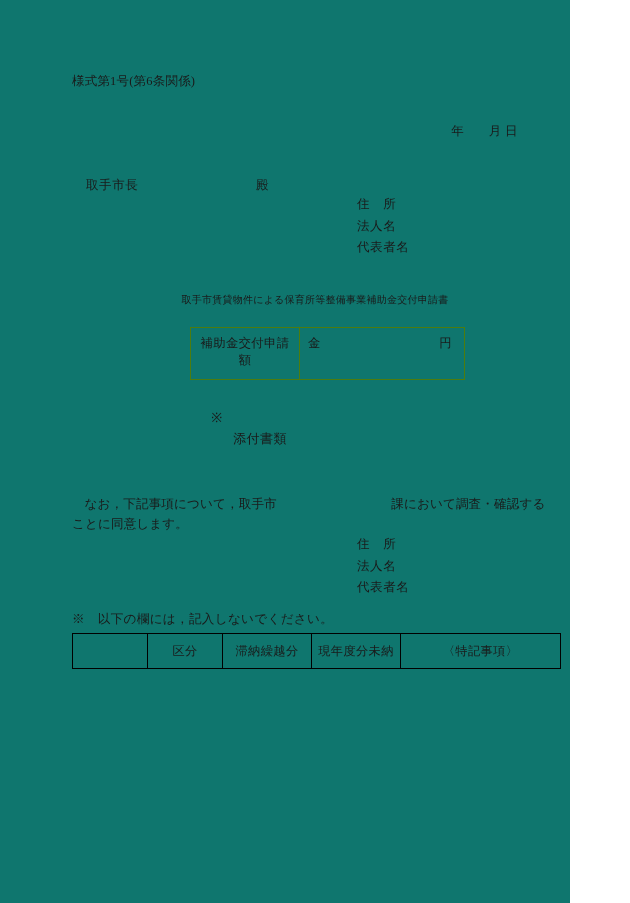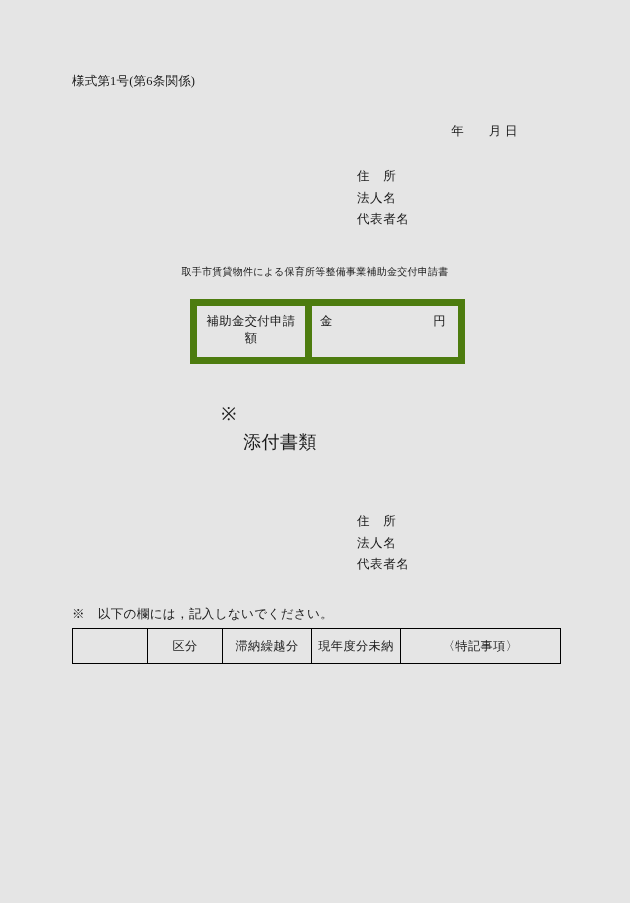--- a/index.html
+++ b/index.html
@@ -6,23 +6,23 @@
     margin: 0;
     padding: 0;
     background: #ffffff;
   }
   body {
     font-family: "Liberation Serif", "DejaVu Serif", serif;
     color: #1a1a1a;
   }
   .page {
     position: relative;
-    width: 630px;
+    width: 570px;
     height: 903px;
-    background: #e5e5e5;
+    background: #0f766e;
     overflow: hidden;
     box-sizing: border-box;
   }
   .doc {
     position: absolute;
     left: 72px;
     top: 74px;
     width: 486px;
   }
 
@@ -48,21 +48,20 @@
     font-size: 12.5px;
     padding-left: 14px;
     letter-spacing: 0.6px;
   }
   .addressee .gap {
     display: inline-block;
     width: 110px;
   }
 
   .signature-block {
-    margin-top: 26px;
     padding-left: 285px;
     font-size: 12.5px;
     line-height: 1.72;
     letter-spacing: 0.6px;
   }
   .signature-block .row { white-space: pre; }
 
   .doc-title {
     margin-top: 34px;
     text-align: center;
@@ -83,21 +82,21 @@
   .amount-table-wrap {
     margin-top: 20px;
     padding-left: 118px;
   }
   table.amount-table {
     border-collapse: collapse;
     width: 275px;
     table-layout: fixed;
   }
   table.amount-table td {
-    border: 7px solid #4d7c0f;
+    border: 1px solid #4d7c0f;
     height: 44px;
     vertical-align: top;
     padding: 7px 8px 0 8px;
     font-size: 12.3px;
     letter-spacing: 0.4px;
   }
   td.amt-label {
     width: 92px;
     text-align: center;
     padding-left: 2px;
@@ -107,21 +106,21 @@
   td.amt-value .yen {
     position: absolute;
     right: 12px;
     top: 7px;
   }
 
   
   .attachments {
     margin-top: 8px;
     padding-left: 110px;
-    font-size: 18px;
+    font-size: 13px;
     line-height: 1.58;
     letter-spacing: 0.4px;
   }
   .attachments .att-head { white-space: pre; }
   .attachments .att-item {
     padding-left: 28px;
     white-space: pre;
   }
   .attachments .att-num { display: inline-block; width: 34px; }
 
@@ -133,21 +132,21 @@
     text-indent: 1em;
     letter-spacing: 0.1px;
   }
   .consent-para .fill-gap {
     display: inline-block;
     width: 108px;
   }
 
   
   .note-line {
-    margin-top: 30px;
+    margin-top: 12px;
     font-size: 12.6px;
     letter-spacing: 0.3px;
     white-space: pre;
   }
 
   
   .survey-wrap { margin-top: 5px; }
   table.survey-table {
     border-collapse: collapse;
     width: 473px;
@@ -177,20 +176,25 @@
   <div class="doc">
 
     <div class="form-no">様式第1号(第6条関係)</div>
 
     <div class="date-line">
       <span class="slot">年</span>
       <span class="slot">月</span>
       <span>日</span>
     </div>
 
+    <div class="addressee">
+      <span>取手市長</span>
+      <span class="gap"></span>
+      <span>殿</span>
+    </div>
 
     <div class="signature-block">
       <div class="row">住　所</div>
       <div class="row">法人名</div>
       <div class="row">代表者名</div>
     </div>
 
     <div class="doc-title">取手市賃貸物件による保育所等整備事業補助金交付申請書</div>
 
 
@@ -208,20 +212,25 @@
         </table>
     </div>
 
     <div class="attachments">
       <div class="att-head">
         <span>※</span>
         <span style="display:inline-block;width:22px"></span><span>添付書類</span>
       </div>
     </div>
 
+    <div class="consent-para">
+      <span>なお，下記事項について，取手市</span>
+      <span class="fill-gap"></span>
+      <span>課において調査・確認することに同意します。</span>
+    </div>
 
     <div class="signature-block">
       <div class="row">住　所</div>
       <div class="row">法人名</div>
       <div class="row">代表者名</div>
     </div>
 
     <div class="note-line">※　以下の欄には，記入しないでください。</div>
 
     <div class="survey-wrap">

